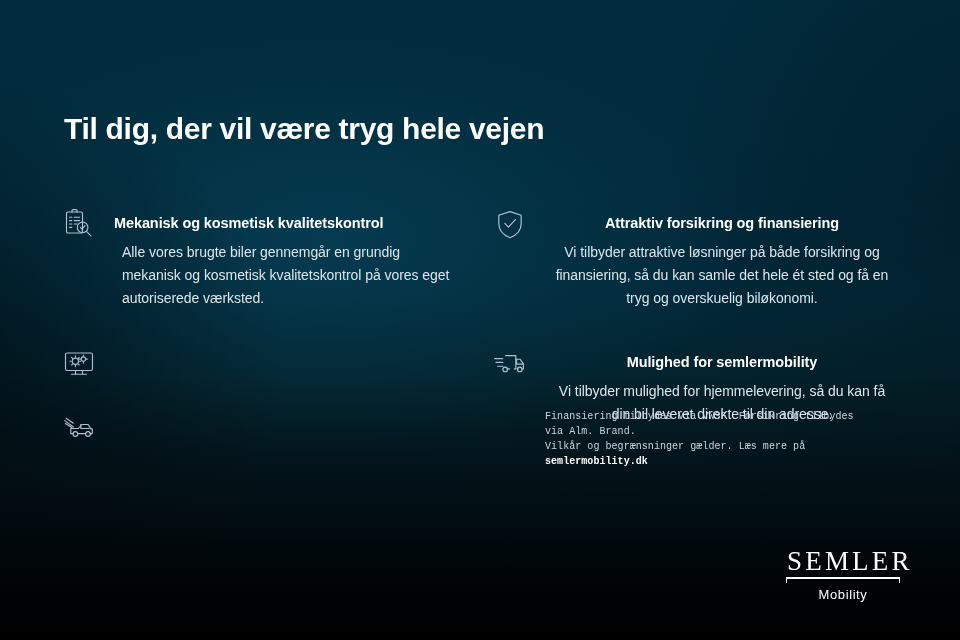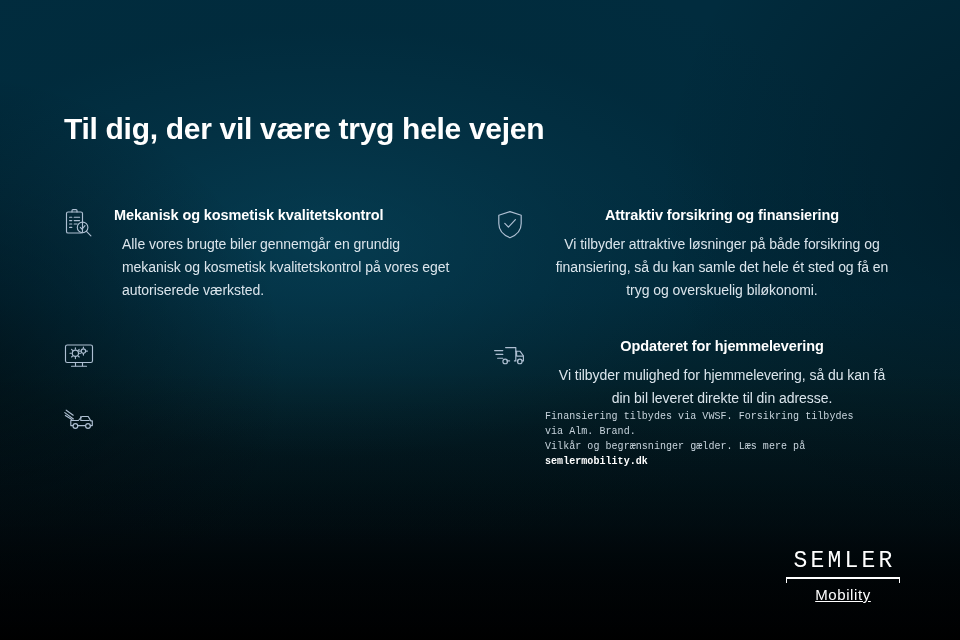--- a/index.html
+++ b/index.html
@@ -114,21 +114,21 @@
   .feature-icon svg {
     display: block;
     width: 34px;
     height: 34px;
   }
   .feature-body {
     flex: 1 1 auto;
     padding-left: 14px;
   }
   .feature-title {
-    margin: 0 0 2px 0;
+    margin: 8px 0 2px 0;
     font-size: 14.5px;
     font-weight: bold;
     color: #ffffff;
     line-height: 20px;
     letter-spacing: -0.1px;
   }
   .feature-text {
     margin: 8px;
     font-size: 14px;
     font-weight: normal;
@@ -161,22 +161,22 @@
 
   
   .logo {
     position: absolute;
     right: 58px;
     top: 548px;
     width: 118px;
     text-align: center;
   }
   .logo-word {
-    font-family: Liberation Mono, monospace;
-    font-size: 23px;
+    font-family: Liberation Serif, serif;
+    font-size: 27px;
     letter-spacing: 3.2px;
     color: #ffffff;
     line-height: 26px;
     padding-left: 3px;
   }
   .logo-rule {
     position: relative;
     height: 9px;
     margin: 3px 0 2px 0;
   }
@@ -193,25 +193,24 @@
     content: "";
     position: absolute;
     left: 2px;
     right: 2px;
     top: 0;
     height: 6px;
     border-left: 1.5px solid #ffffff;
     border-right: 1.5px solid #ffffff;
   }
   .logo-sub {
-    font-size: 15px;
+    font-size: 13px;
     letter-spacing: 0.6px;
     color: #ffffff;
     line-height: 14px;
-    text-decoration: underline;
   }
 </style>
 </head>
 <body>
 
 <div id="slide">
 
   <div class="bg-layer bg-vertical"></div>
   <div class="bg-layer bg-glow"></div>
   <div class="bg-layer bg-corner-left"></div>
@@ -294,21 +293,21 @@
             <path d="M12.6 8.6h10.2v13.3h-1.4"></path>
             <path d="M16.6 21.9h-2.8"></path>
             <path d="M22.8 12.2h4.2l3.4 4.6v5.1h-1.6"></path>
             <path d="M25.2 21.9h-0.8"></path>
             <path d="M23.6 12.2v4.9h6.6"></path>
             <circle cx="12.2" cy="22.4" r="2.3"></circle>
             <circle cx="26.8" cy="22.4" r="2.3"></circle>
           </svg>
         </div>
         <div class="feature-body">
-          <p class="feature-title">Opdateret for hjemmelevering</p>
+          <p class="feature-title">Mulighed for semlermobility</p>
           <p class="feature-text">Vi tilbyder mulighed for hjemmelevering, så du kan få din bil leveret direkte til din adresse.</p>
         </div>
       </div>
 
     </div>
 
     <p class="disclaimer">
       <span>Finansiering tilbydes via VWSF. Forsikring tilbydes via Alm. Brand.</span><br>
       <span>Vilkår og begrænsninger gælder. Læs mere på </span><span class="strong">semlermobility.dk</span>
     </p>

